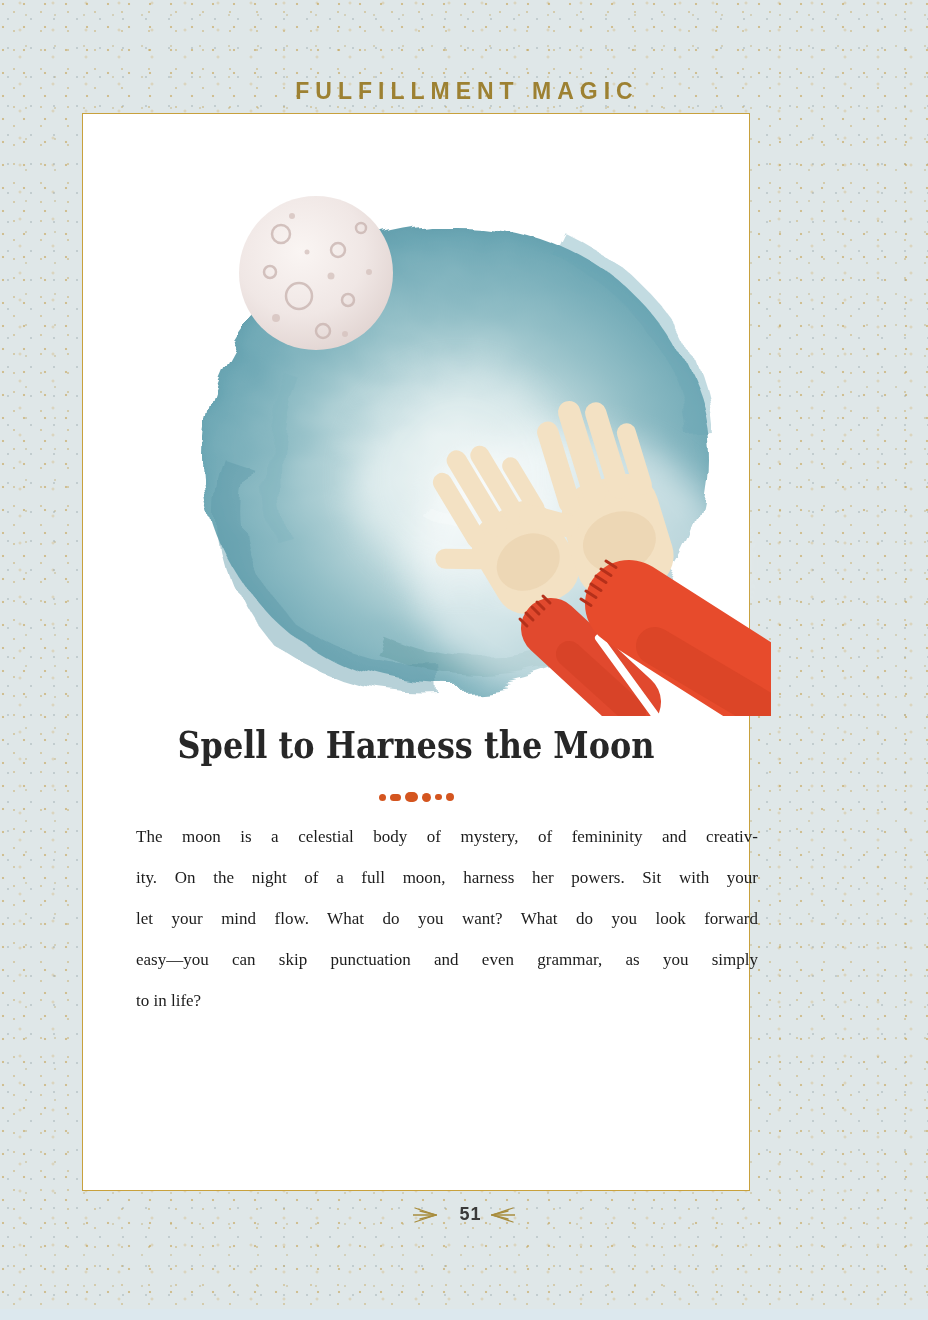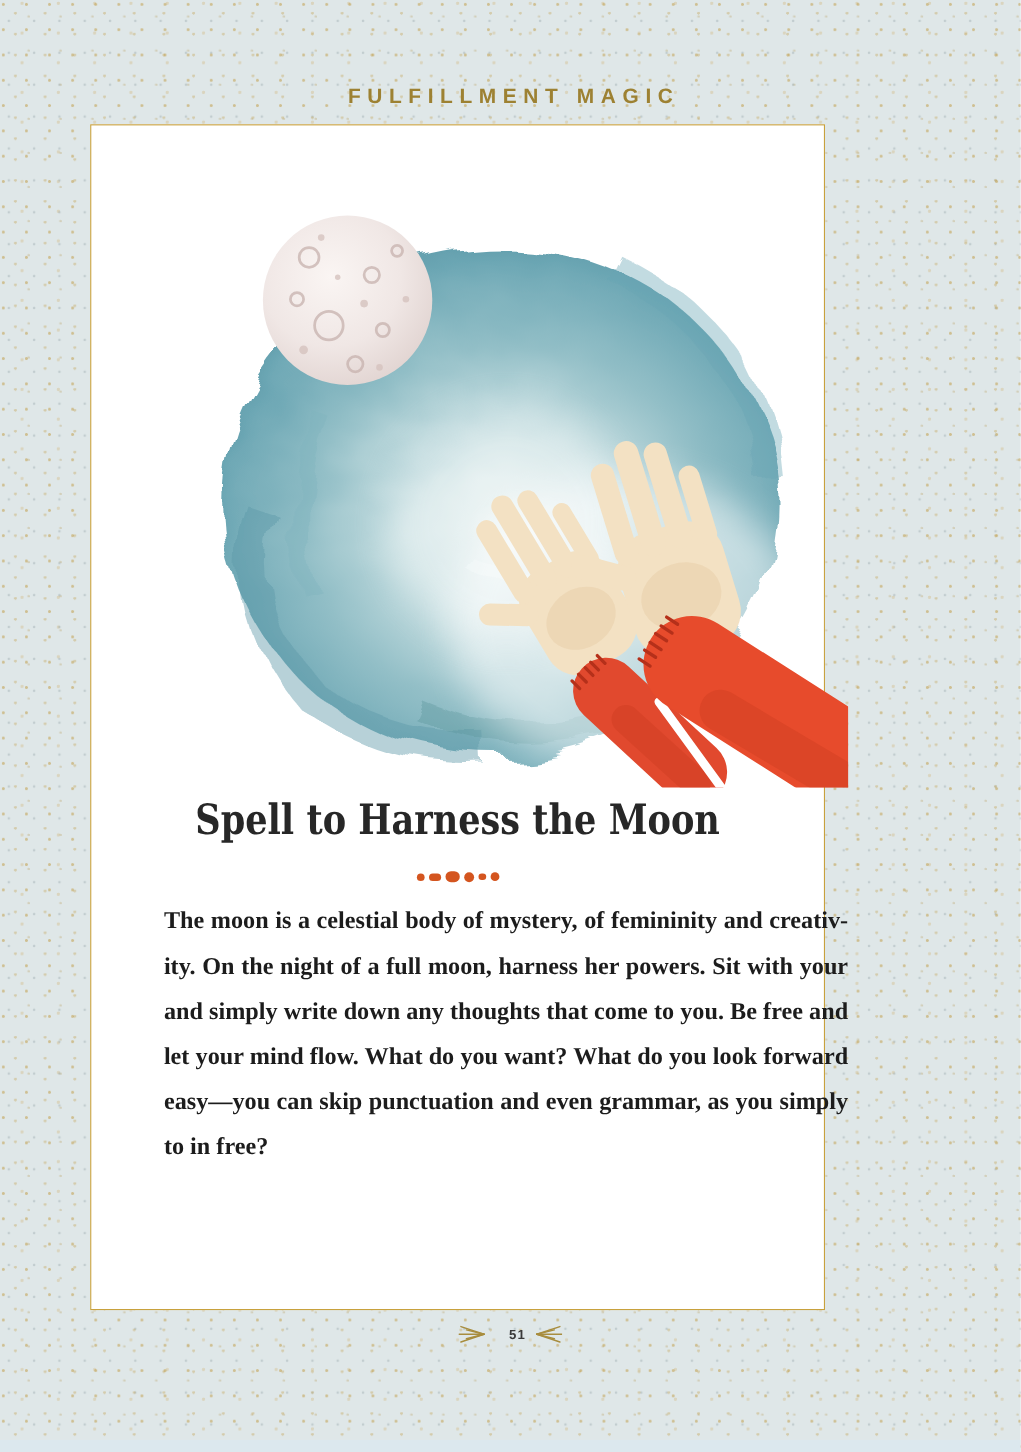--- a/index.html
+++ b/index.html
@@ -14,21 +14,21 @@
       radial-gradient(circle at 20px 3px,  rgba(205,170,95,.30) 1.2px, transparent 1.8px),
       radial-gradient(circle at 26px 15px, rgba(178,146,70,.28) .9px, transparent 1.4px);
     background-size: 21px 23px, 27px 19px, 23px 29px, 33px 27px, 29px 31px;
     overflow:hidden;
     font-family:"Liberation Serif", serif;
   }
   .running-header{
     position:absolute; top:78px; left:0; width:100%;
     text-align:center;
     font-family:"Liberation Sans", sans-serif;
-    font-weight:bold; font-size:19px; letter-spacing:6px;
+    font-weight:bold; font-size:23px; letter-spacing:6px;
     color:#9d8132; text-indent:6px;
   }
   .card{
     position:absolute; left:82px; top:113px;
     width:668px; height:1078px;
     background:#ffffff;
     border:1.5px solid #c8a13d;
     box-sizing:border-box;
   }
   .illus{ position:absolute; left:48px; top:62px; }
@@ -46,32 +46,32 @@
     height:10px;
   }
   .divider span{ background:#d4551f; display:inline-block; }
   .d1{width:7px;height:7px;border-radius:50%;}
   .d2{width:11px;height:7px;border-radius:4px;}
   .d3{width:13px;height:10px;border-radius:6px;}
   .d4{width:9px;height:9px;border-radius:50%;}
   .d5{width:7px;height:6px;border-radius:3px;}
   .d6{width:8px;height:8px;border-radius:50%;}
   .body-text{
-    position:absolute; left:66px; top:702px; width:622px;
-    font-size:22px; color:#1c1c1c; line-height:41px;font-weight:bold;
+    position:absolute; left:53px; top:702px; width:622px;
+    font-size:17px; color:#1c1c1c; line-height:41px;
   }
   .body-line{ text-align:justify; text-align-last:justify; white-space:normal; }
   .body-line.last{ text-align-last:left; }
   .footer{
     position:absolute; top:1204px; left:0; width:100%;
     display:flex; justify-content:center; align-items:center; gap:9px;
   }
   .page-number{
     font-family:"Liberation Sans", sans-serif;
-    font-weight:bold; font-size:12px; color:#3a3a3a; letter-spacing:1px;margin-left:13px;
+    font-weight:bold; font-size:18px; color:#3a3a3a; letter-spacing:1px;margin-left:13px;
   }
   .edge-strip{
     position:absolute; bottom:0; left:0; width:100%; height:11px;
     background:#dce8ee;
   }
 </style>
 </head>
 <body>
 
 <div class="page">
@@ -180,24 +180,23 @@
       <span class="d2"></span>
       <span class="d3"></span>
       <span class="d4"></span>
       <span class="d5"></span>
       <span class="d6"></span>
     </div>
 
     <div class="body-text">
       <div class="body-line">The moon is a celestial body of mystery, of femininity and creativ-</div>
       <div class="body-line">ity. On the night of a full moon, harness her powers. Sit with your</div>
-      <div class="body-line">and simply write down any thoughts that come to you. Be free and</div>
       <div class="body-line">let your mind flow. What do you want? What do you look forward</div>
       <div class="body-line">easy—you can skip punctuation and even grammar, as you simply</div>
-      <div class="body-line last">to in free?</div>
+      <div class="body-line last">to in life?</div>
     </div>
   </div>
 
   <div class="footer">
     <svg width="24" height="18" viewBox="0 0 24 18">
       <g stroke="#a88d3e" stroke-width="1.3" fill="none" stroke-linecap="round">
         <path d="M23,9 L2,2"></path>
           <path d="M23,9 L0,9"></path>
           <path d="M23,9 L2,16"></path>
         <path d="M23,9 L7,5"></path>

